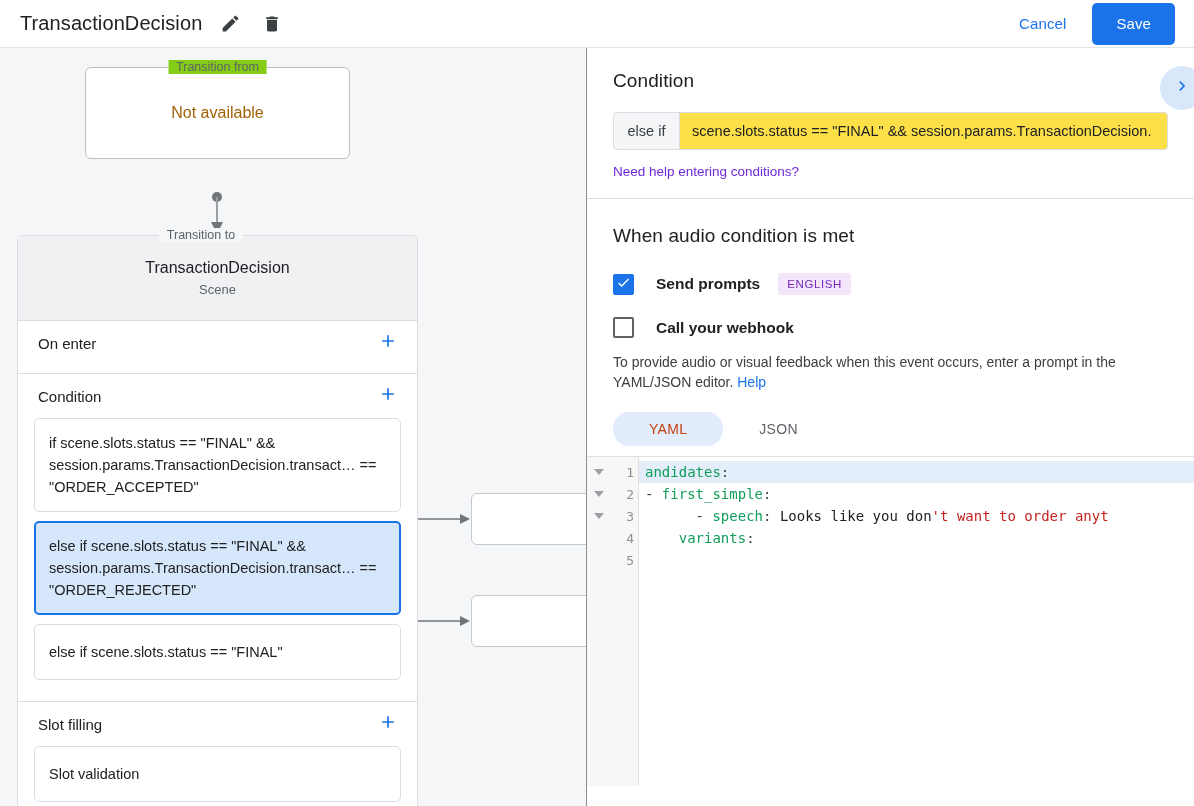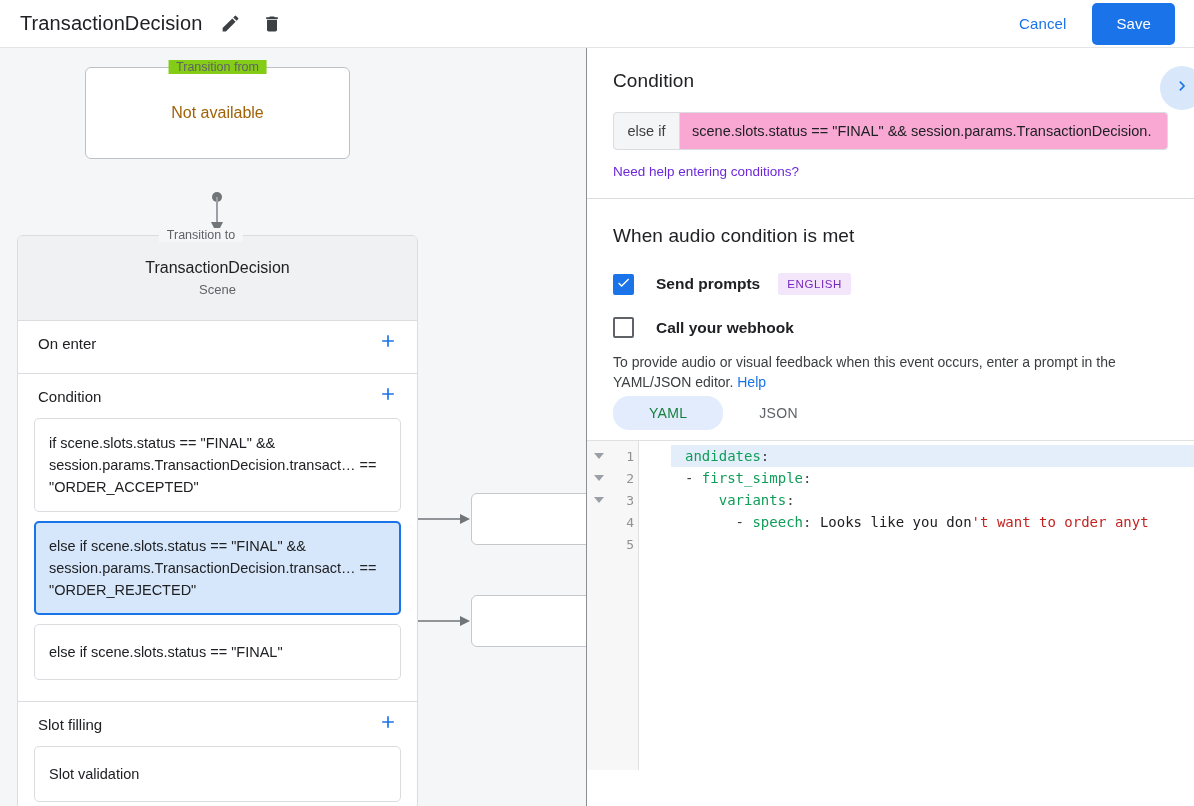--- a/index.html
+++ b/index.html
@@ -192,21 +192,21 @@
     background: #d9e7fb;
     display: flex; align-items: center; justify-content: center;
     cursor: pointer;
   }
   #condition-input-row {
     display: flex;
     border: 1px solid #dadce0;
     border-radius: 4px;
     height: 38px;
     overflow: hidden;
-    background: #f9a8d4;
+    background: #fde047;
   }
   #condition-prefix {
     width: 66px;
     background: #f4f5f7;
     border-right: 1px solid #dadce0;
     display: flex; align-items: center; justify-content: center;
     font-size: 14.5px; color: #3c4043;
     flex: 0 0 66px;
   }
   #condition-input {
@@ -260,36 +260,36 @@
     font-size: 11.5px;
     letter-spacing: .6px;
     padding: 5px 9px;
     border-radius: 3px;
   }
   #prompt-desc {
     font-size: 14px;
     line-height: 20px;
     color: #3c4043;
     margin-top: -8px;
-    margin-bottom: 4px;
+    margin-bottom: 20px;
   }
   #prompt-help-link { color: #1a73e8; text-decoration: none; cursor: pointer; }
 
   
   #editor-tabs { display: flex; margin-bottom: 10px; }
   .editor-tab {
     height: 34px;
     padding: 0 36px;
     display: flex; align-items: center; justify-content: center;
     font-size: 14px;
     color: #5f6368;
     cursor: pointer;
     letter-spacing: .3px;
   }
-  .editor-tab.active { background: #e2ecfd; color: #15803d; border-radius: 16px; }
+  .editor-tab.active { background: #e2ecfd; color: #c2410c; border-radius: 16px; }
 
   
   #code-editor {
     position: relative;
     height: 330px;
     border-top: 1px solid #e0e0e0;
     display: flex;
     font-family: "DejaVu Sans Mono", monospace;
     font-size: 14px;
     background: #ffffff;
@@ -320,22 +320,21 @@
   #code-area {
     flex: 1;
     padding-top: 4px;
     position: relative;
     overflow: hidden;
   }
   .code-row {
     height: 22px;
     line-height: 22px;
     white-space: pre;
-    padding-left: 14px;
-    margin-left: 32px;
+    padding-left: 6px;
   }
   .code-row.active-line { background: #e4eefb; }
   .tok-key { color: #0f9d58; }
   .tok-punct { color: #444746; }
   .tok-plain { color: #202124; }
   .tok-str { color: #c5221f; }
   .tok-dash { color: #3c4043; }
 </style>
 </head>
 <body>
@@ -524,19 +523,19 @@
           <span class="lnum-cell">4</span>
         </div>
         <div class="gutter-row">
           <span class="fold-cell"></span>
           <span class="lnum-cell">5</span>
         </div>
       </div>
     <div id="code-area">
         <div class="code-row active-line"><span class="tok-key">andidates</span><span class="tok-punct">:</span></div>
         <div class="code-row"><span class="tok-dash">- </span><span class="tok-key">first_simple</span><span class="tok-punct">:</span></div>
+        <div class="code-row"><span class="tok-dash">      - </span><span class="tok-key">speech</span><span class="tok-punct">:</span><span class="tok-plain"> Looks like you don</span><span class="tok-str">'t want to order anyt</span></div>
         <div class="code-row"><span class="tok-plain">    </span><span class="tok-key">variants</span><span class="tok-punct">:</span></div>
-        <div class="code-row"><span class="tok-dash">      - </span><span class="tok-key">speech</span><span class="tok-punct">:</span><span class="tok-plain"> Looks like you don</span><span class="tok-str">'t want to order anyt</span></div>
         <div class="code-row">&nbsp;</div>
       </div>
   </div>
 
 </div>
 
 </body></html>

